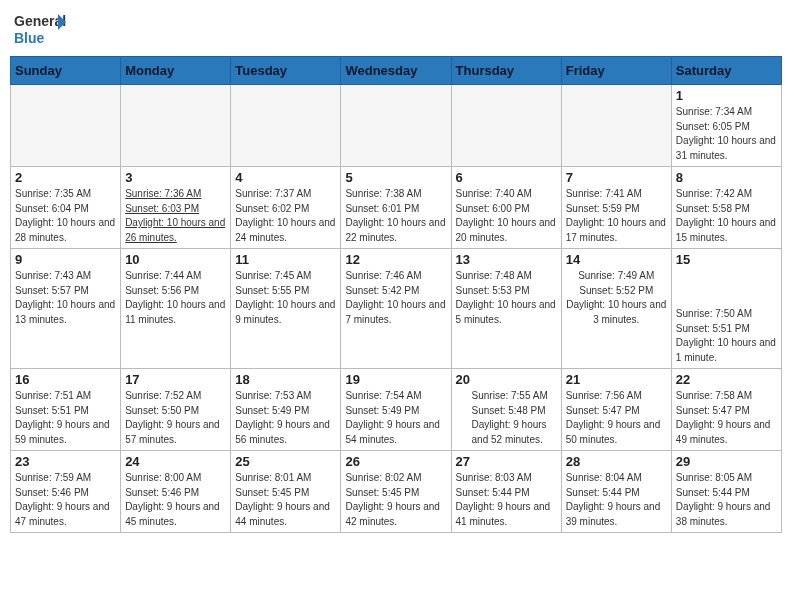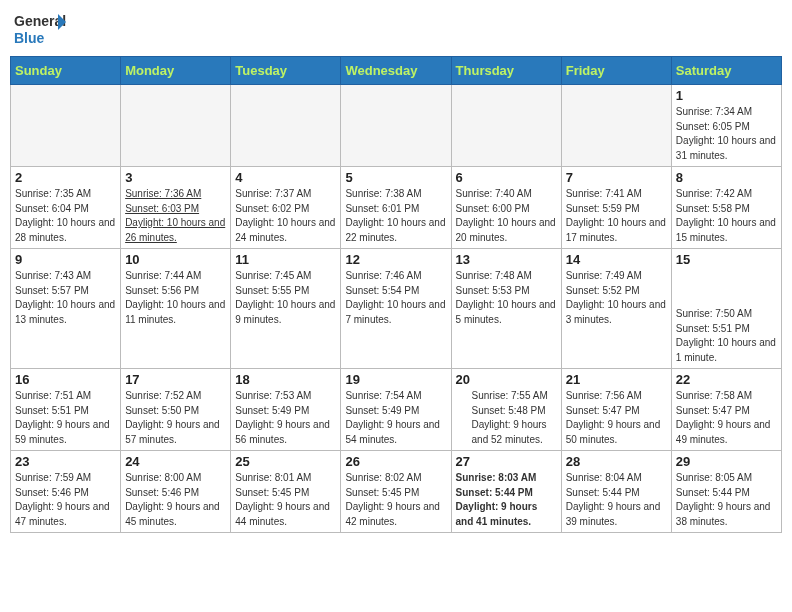--- a/index.html
+++ b/index.html
@@ -34,21 +34,21 @@
       font-size: 15px;
       color: #444;
     }
     .calendar {
       width: 100%;
       border-collapse: collapse;
       border: 1px solid #bbb;
     }
     .calendar th {
       background: #2979bb;
-      color: #bef264;
+      color: #0f172a;
       font-size: 13px;
       font-weight: bold;
       padding: 6px 4px;
       text-align: left;
       border: 1px solid #2060a0;
     }
     .calendar td {
       border: 1px solid #bbb;
       vertical-align: top;
       width: calc(100%/7);
@@ -177,32 +177,32 @@
         </td>
         <td>
           <span class="day-number">11</span>
           <div class="day-info" style="white-space: pre-line;">Sunrise: 7:45 AM
 Sunset: 5:55 PM
 Daylight: 10 hours and 9 minutes.</div>
         </td>
         <td>
           <span class="day-number">12</span>
           <div class="day-info" style="white-space: pre-line;">Sunrise: 7:46 AM
-Sunset: 5:54 PM
+Sunset: 5:42 PM
 Daylight: 10 hours and 7 minutes.</div>
         </td>
         <td>
           <span class="day-number">13</span>
           <div class="day-info" style="white-space: pre-line;">Sunrise: 7:48 AM
 Sunset: 5:53 PM
 Daylight: 10 hours and 5 minutes.</div>
         </td>
         <td>
           <span class="day-number">14</span>
-          <div class="day-info" style="white-space: pre-line;">Sunrise: 7:49 AM
+          <div class="day-info" style="white-space: pre-line; text-align: center;">Sunrise: 7:49 AM
 Sunset: 5:52 PM
 Daylight: 10 hours and 3 minutes.</div>
         </td>
         <td>
           <span class="day-number">15</span>
           <div class="day-info" style="white-space: pre-line; margin-top: 40px;">Sunrise: 7:50 AM
 Sunset: 5:51 PM
 Daylight: 10 hours and 1 minute.</div>
         </td>
       </tr>
@@ -270,21 +270,21 @@
 Daylight: 9 hours and 44 minutes.</div>
         </td>
         <td>
           <span class="day-number">26</span>
           <div class="day-info" style="white-space: pre-line;">Sunrise: 8:02 AM
 Sunset: 5:45 PM
 Daylight: 9 hours and 42 minutes.</div>
         </td>
         <td>
           <span class="day-number">27</span>
-          <div class="day-info" style="white-space: pre-line; font-weight: bold;">Sunrise: 8:03 AM
+          <div class="day-info" style="white-space: pre-line;">Sunrise: 8:03 AM
 Sunset: 5:44 PM
 Daylight: 9 hours and 41 minutes.</div>
         </td>
         <td>
           <span class="day-number">28</span>
           <div class="day-info" style="white-space: pre-line;">Sunrise: 8:04 AM
 Sunset: 5:44 PM
 Daylight: 9 hours and 39 minutes.</div>
         </td>
         <td>

